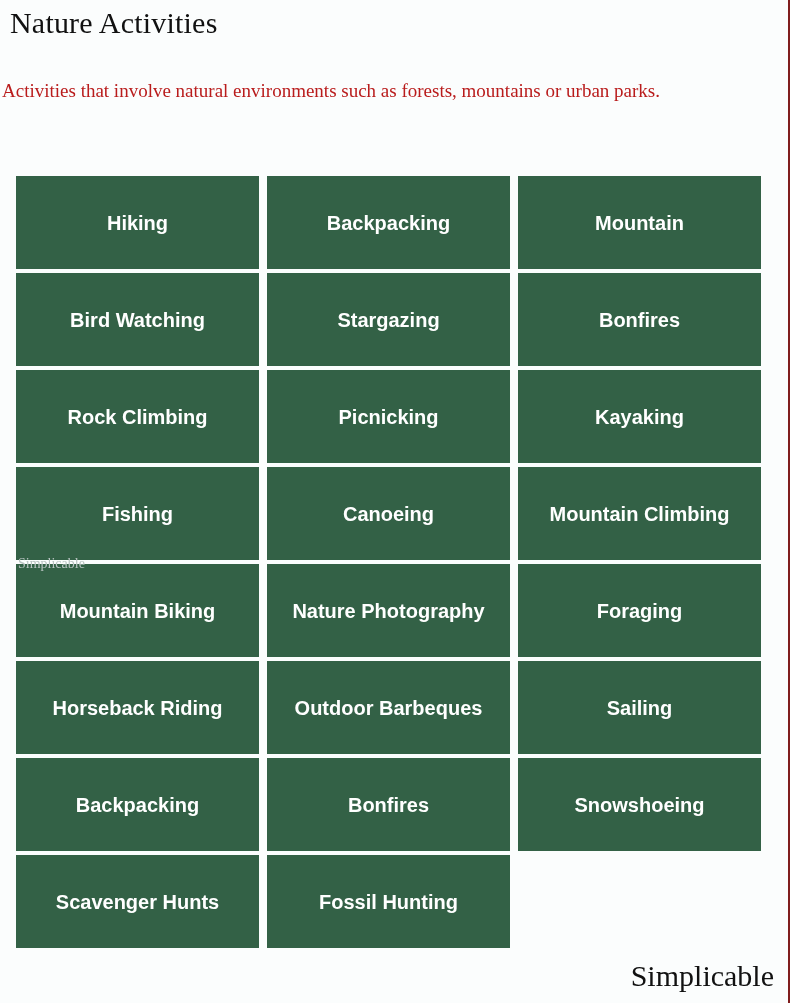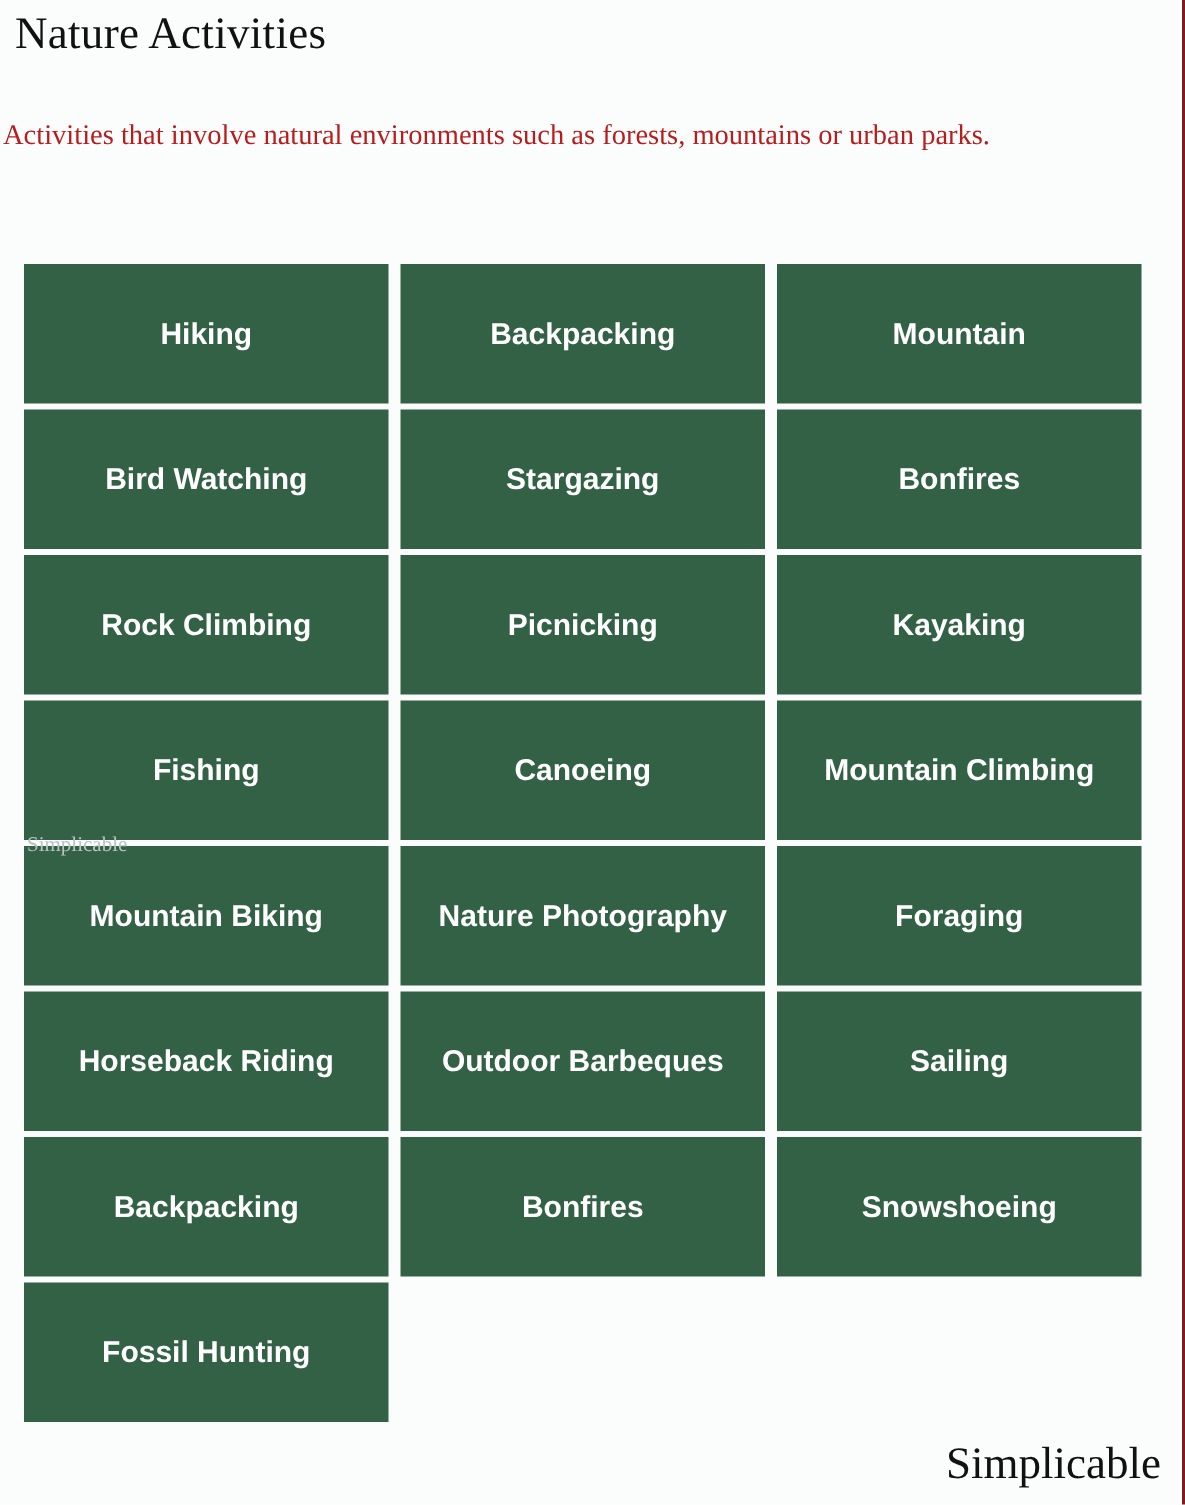--- a/index.html
+++ b/index.html
@@ -105,19 +105,20 @@
     <div class="cell">Mountain Climbing</div>
     <div class="cell">Mountain Biking</div>
     <div class="cell">Nature Photography</div>
     <div class="cell">Foraging</div>
     <div class="cell">Horseback Riding</div>
     <div class="cell">Outdoor Barbeques</div>
     <div class="cell">Sailing</div>
     <div class="cell">Backpacking</div>
     <div class="cell">Bonfires</div>
     <div class="cell">Snowshoeing</div>
+    <div class="cell">Scavenger Hunts</div>
     <div class="cell">Fossil Hunting</div>
   </div>
 
   <div class="watermark-small">Simplicable</div>
   <div class="brand">Simplicable</div>
 
 </div>
 
 </body></html>

